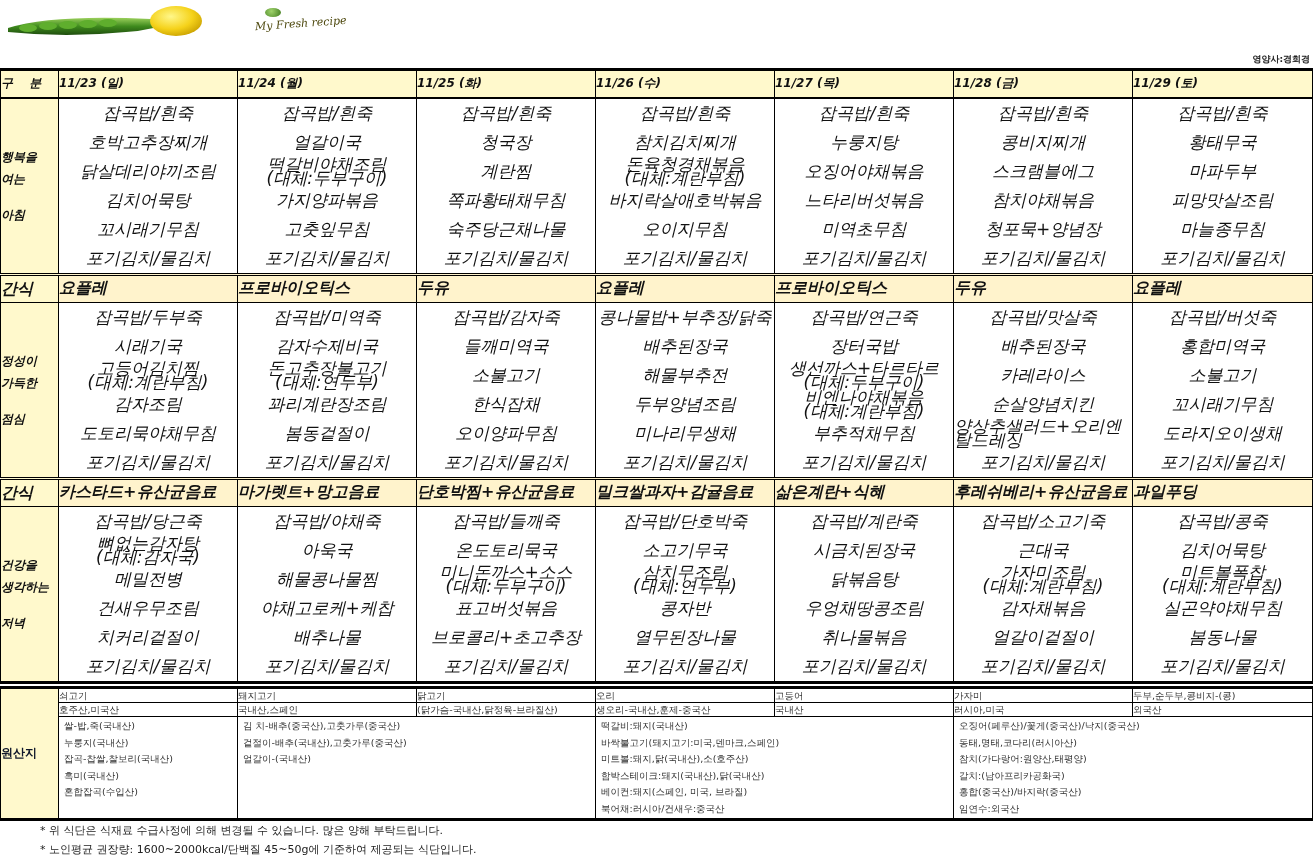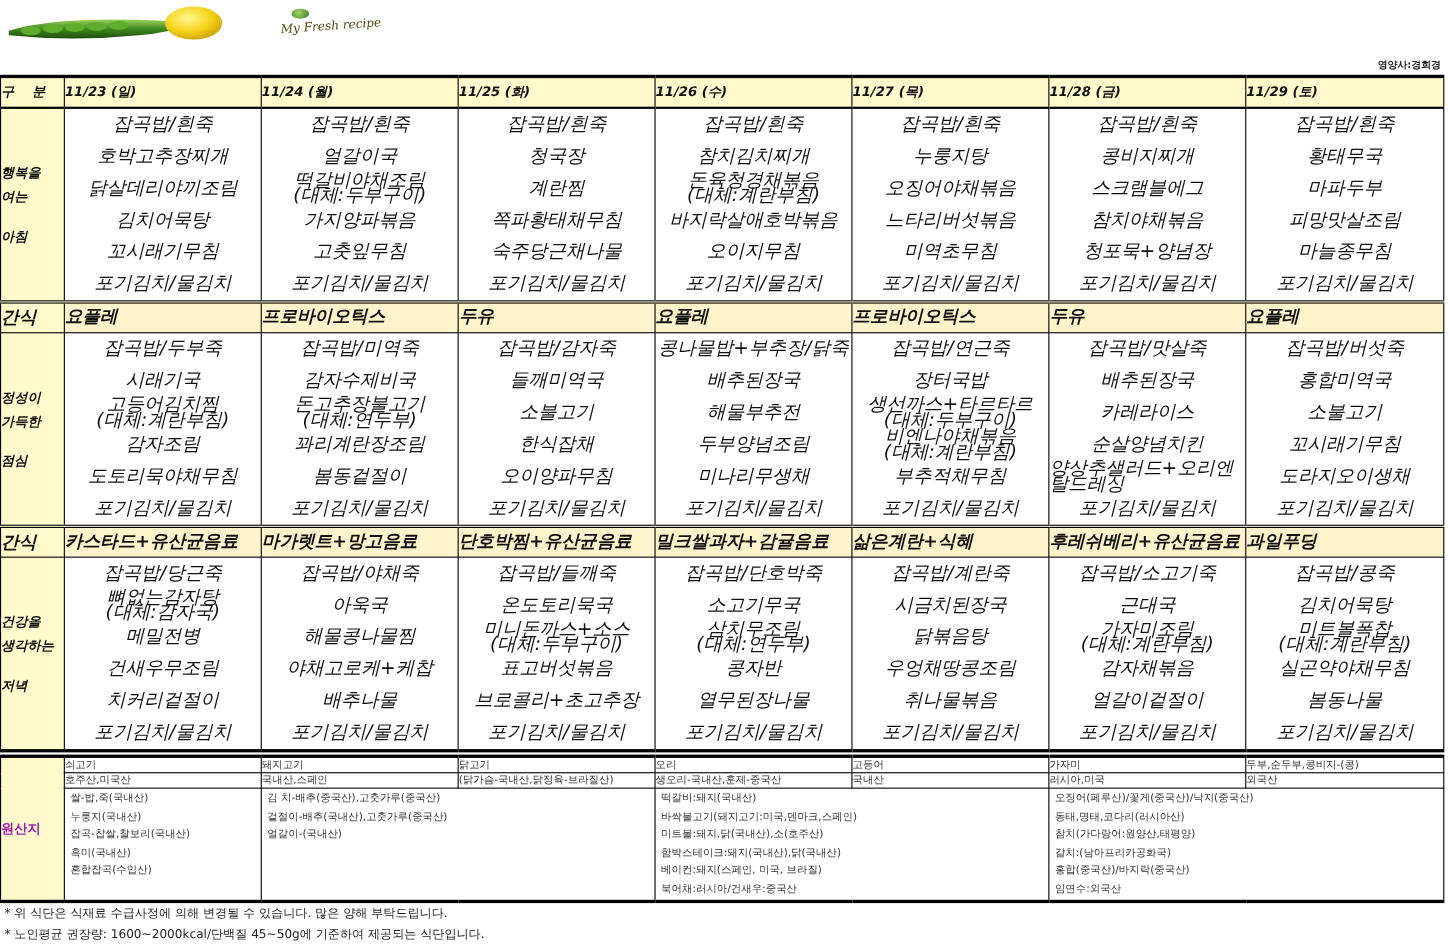--- a/index.html
+++ b/index.html
@@ -23,27 +23,27 @@
   .menu .cat .gap { display:block; height: 14px; }
   .menu .meal { font-size: 17px; padding: 0; vertical-align: top; }
   .menu .meal .item { height: 29px; display: flex; flex-direction: column; justify-content: center; align-items: center; line-height: 14px; }
   .menu tr.snack td { background: #fff3cc; height: 28px; font-weight: bold; font-size: 16px; border-top: 3px double #000; border-bottom: 1px solid #000; }
   .menu tr.snack td.cat { background: #fff9cc; }
   .menu tr.last td { border-bottom: 3px solid #000; }
 
   
   .origin { position: absolute; left: 0; top: 686px; width: 1312px; border-collapse: collapse; table-layout: fixed; font-size: 9.5px; color: #333; }
   .origin td { border: 1px solid #000; text-align: left; height: 14px; line-height: 13px; white-space: nowrap; overflow: hidden; }
-  .origin td.label { background: #fff9cc; font-weight: bold; font-size: 12px; color: #a21caf; border-top: 3px solid #000; border-bottom: 3px solid #000; }
+  .origin td.label { background: #fff9cc; font-weight: bold; font-size: 12px; color: #0f172a; border-top: 3px solid #000; border-bottom: 3px solid #000; }
   .origin tr.top td { border-top: 3px solid #000; }
   .origin td.list { text-align: left; vertical-align: top; padding: 1px 5px; height: 103px; border-bottom: 3px solid #000; }
   .origin td.list div { height: 16.5px; line-height: 16px; }
 
   .notes { position: absolute; left: 4px; top: 821px; font-size: 11px; color: #222; }
-  .notes div { height: 19px; line-height: 19px; }
+  .notes div { height: 19px; line-height: 19px; margin-left: 36px; }
 </style>
 </head>
 <body>
 
 <div class="header">
   <svg class="pea-logo" viewBox="0 0 200 40">
     <defs>
       <linearGradient id="pod" x1="0" y1="0" x2="0" y2="1">
         <stop offset="0" stop-color="#9cd15c"></stop>
           <stop offset="0.5" stop-color="#3e8a1d"></stop>

